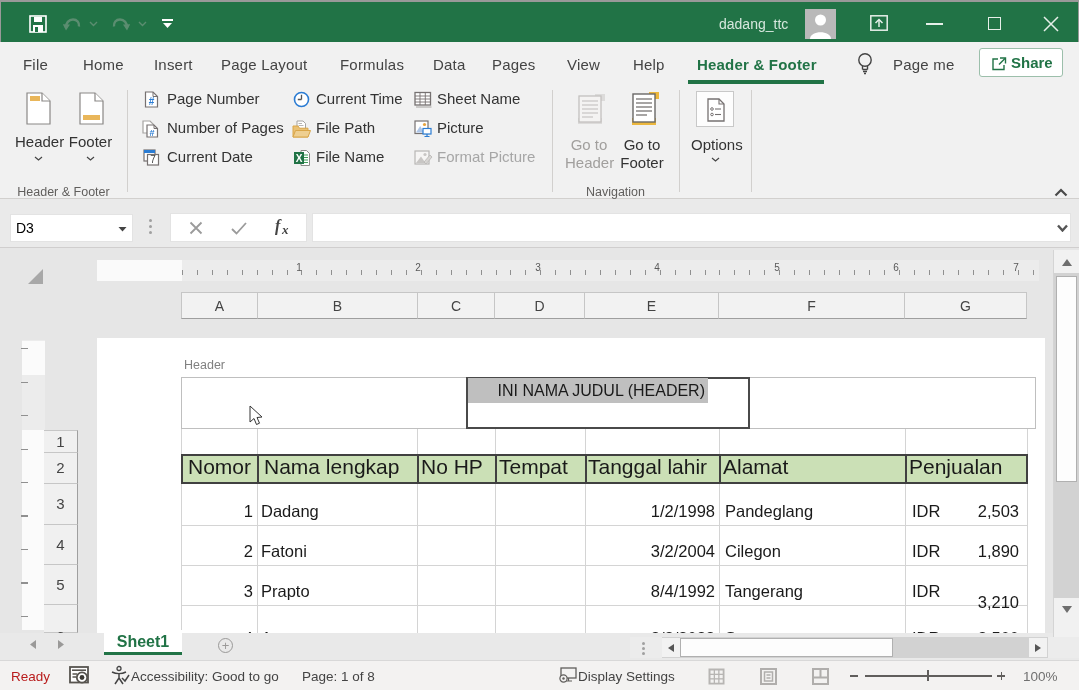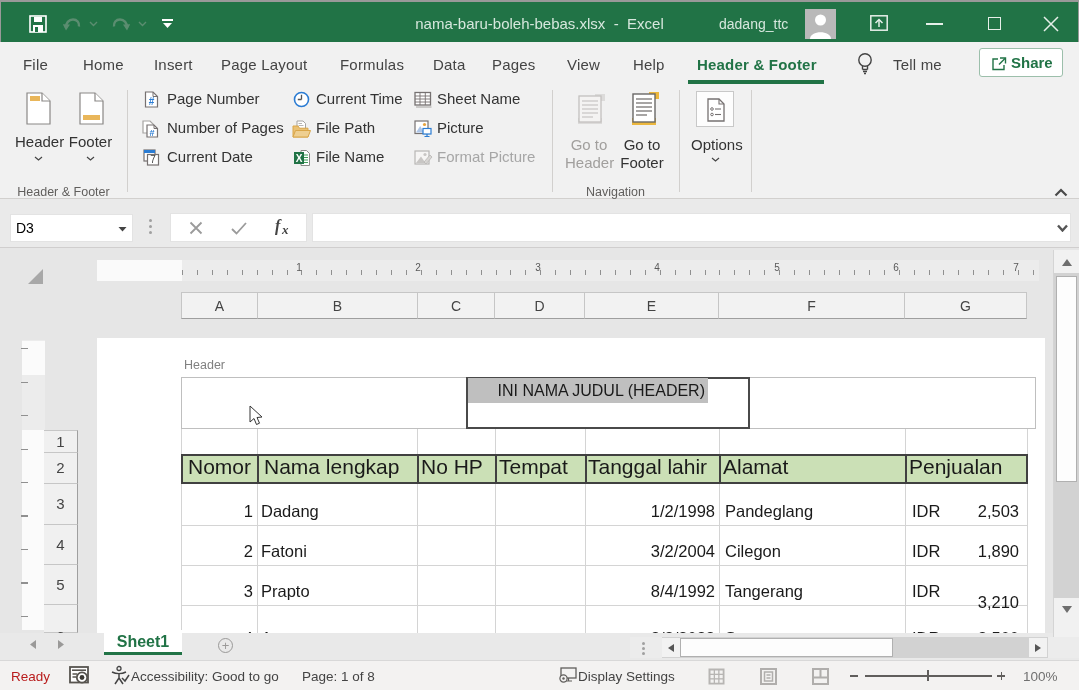--- a/index.html
+++ b/index.html
@@ -68,21 +68,20 @@
       <path d="M19.2 8.2 L12 8.6 L16 14.6 Z" fill="#5b8d70"></path>
     </svg>
     <svg class="abs" style="left:137px;top:19px;" width="9" height="6" viewBox="0 0 9 6">
         <path d="M1 1 L4.5 4.5 L8 1" fill="none" stroke="#5b8d70" stroke-width="1.4"></path>
       </svg>
 
     <svg class="abs" style="left:161px;top:17px;" width="11" height="10" viewBox="0 0 11 10">
       <rect x="0" y="0" width="11" height="2" fill="#fff"></rect>
       <path d="M1 4 L5.5 9 L10 4 Z" fill="#fff"></path>
     </svg>
-    <div class="ttl">nama-baru-boleh-bebas.xlsx&nbsp;&nbsp;-&nbsp;&nbsp;Excel</div>
 
     <div class="abs" style="left:718px;top:14px;font-size:14px;color:#d6e7dd;">dadang_ttc</div>
 
     <div class="abs" style="left:804px;top:7px;width:31px;height:30px;background:#b9b9b9;">
       <svg width="31" height="30" viewBox="0 0 31 30">
         <circle cx="15.5" cy="11" r="5.5" fill="#fff"></circle>
         <path d="M5 30 C5 21 26 21 26 30 Z" fill="#fff"></path>
       </svg>
     </div>
 
@@ -105,21 +104,21 @@
     <span class="tab" style="left:23px;">File</span>
     <span class="tab" style="left:83px;">Home</span>
     <span class="tab" style="left:154px;">Insert</span>
     <span class="tab" style="left:221px;">Page Layout</span>
     <span class="tab" style="left:340px;">Formulas</span>
     <span class="tab" style="left:433px;">Data</span>
     <span class="tab" style="left:492px;">Pages</span>
     <span class="tab" style="left:567px;">View</span>
     <span class="tab" style="left:633px;">Help</span>
     <span class="tab" id="tab-active" style="left:697px;">Header &amp; Footer</span>
-    <span class="tab" style="left:893px;">Tell me</span>
+    <span class="tab" style="left:893px;">Page me</span>
 
     <svg class="abs" style="left:856px;top:9px;" width="18" height="26" viewBox="0 0 18 26">
       <circle cx="9" cy="9" r="6.2" fill="none" stroke="#444" stroke-width="1.4"></circle>
       <path d="M6.5 14.5 L6.5 18.5 M11.5 14.5 L11.5 18.5" stroke="#444" stroke-width="1.4"></path>
       <path d="M6.5 18.5 L11.5 18.5 M7 20.5 L11 20.5 M8 22.5 L10 22.5" stroke="#444" stroke-width="1.3"></path>
     </svg>
 
     <div class="abs" style="left:979px;top:6px;width:84px;height:29px;background:#fff;border:1px solid #9cbfab;border-radius:3px;">
       <svg class="abs" style="left:11px;top:7px;" width="17" height="15" viewBox="0 0 17 15">
         <path d="M7 3 L2 3 L2 13.5 L13 13.5 L13 9" fill="none" stroke="#217346" stroke-width="1.4"></path>

